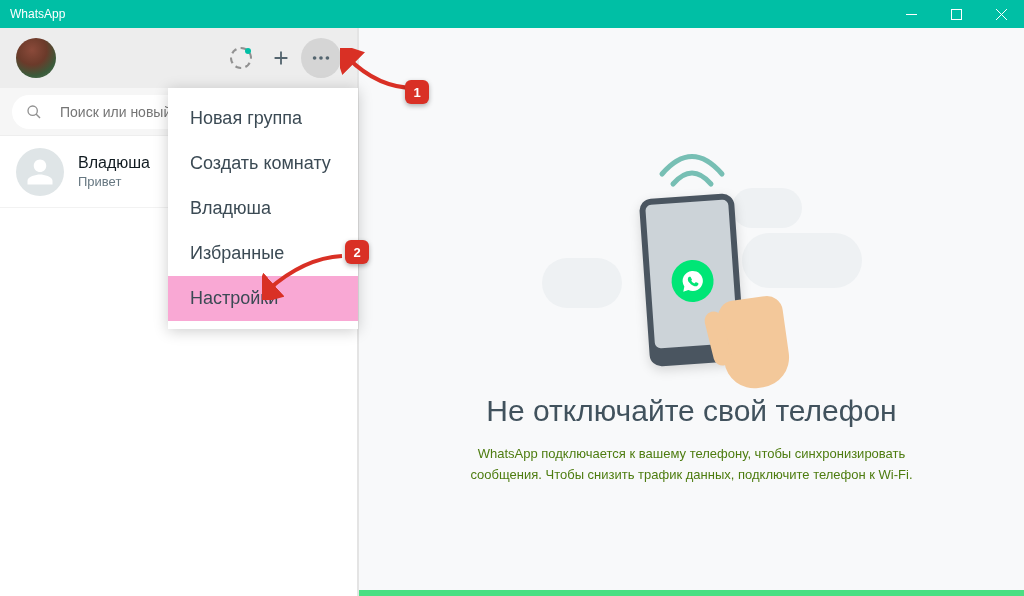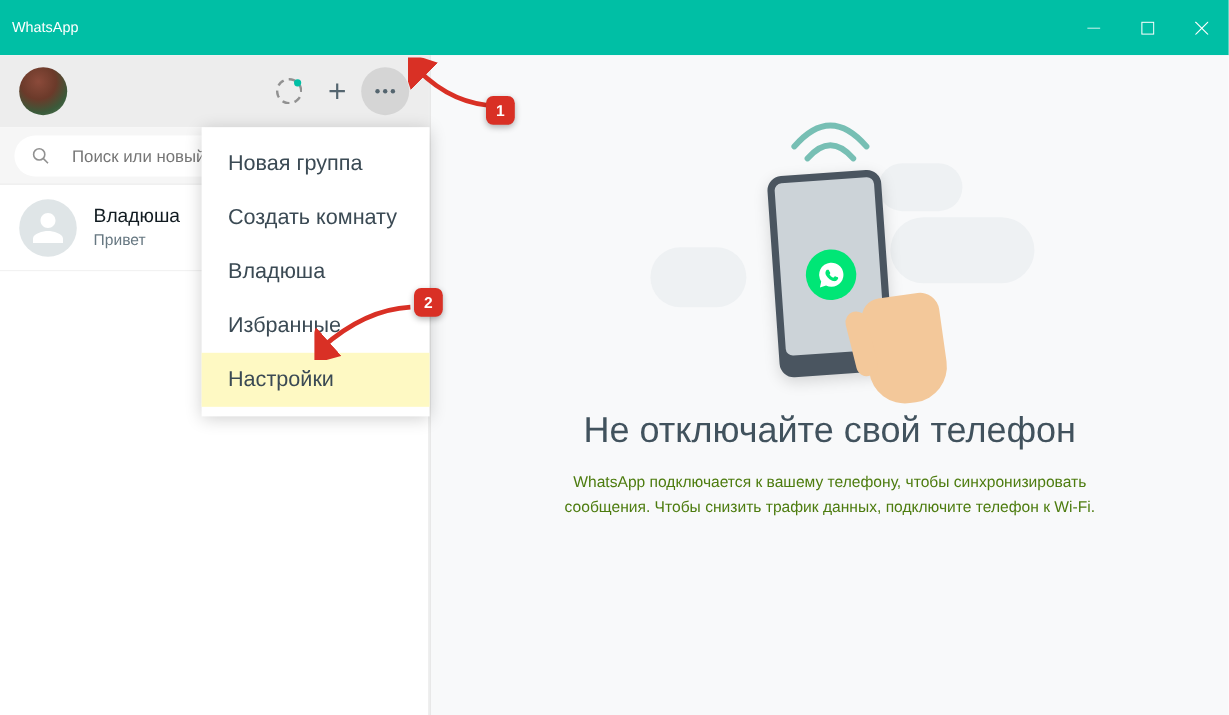--- a/index.html
+++ b/index.html
@@ -1,17 +1,17 @@
 <!DOCTYPE html>
 <html><head>
 <meta charset="utf-8">
 <style>
 *{box-sizing:border-box;margin:0;padding:0;font-family:"Segoe UI",Arial,sans-serif}
 body{width:1024px;height:596px;overflow:hidden;background:#fff}
-.titlebar{height:46px;background:#00bfa5;display:flex;align-items:center;color:#fff;font-size:12px;padding-left:10px;position:relative}
+.titlebar{height:28px;background:#00bfa5;display:flex;align-items:center;color:#fff;font-size:12px;padding-left:10px;position:relative}
 .titlebar .win-controls{position:absolute;right:0;top:0;height:100%;display:flex}
 .win-btn{width:45px;height:100%;display:flex;align-items:center;justify-content:center;color:#fff;cursor:pointer}
 .win-btn svg{stroke:#fff;stroke-width:1}
 .app{display:flex;height:568px}
 .sidebar{width:358px;border-right:1px solid #e4e4e4;display:flex;flex-direction:column;background:#fff;position:relative}
 .side-head{height:60px;background:#ededed;display:flex;align-items:center;padding:0 16px}
 .avatar{width:40px;height:40px;border-radius:50%;background:radial-gradient(circle at 40% 30%,#8b4a3a 0%,#6b3a2a 40%,#3a5a3a 70%,#5a7a5a 100%);flex-shrink:0}
 .side-head-spacer{flex:1}
 .icon-btn{width:40px;height:40px;display:flex;align-items:center;justify-content:center;cursor:pointer;border-radius:50%;color:#54656f}
 .icon-btn.active{background:#d5d5d5}
@@ -22,22 +22,22 @@
 .search-box{flex:1;height:34px;background:#fff;border-radius:18px;display:flex;align-items:center;padding:0 14px;color:#919191}
 .search-box input{border:none;outline:none;flex:1;margin-left:18px;font-size:14px;color:#54656f;background:transparent}
 .chat-item{display:flex;align-items:center;height:72px;padding:0 16px;border-bottom:1px solid #f2f2f2;cursor:pointer}
 .chat-avatar{width:48px;height:48px;border-radius:50%;background:#dfe5e7;display:flex;align-items:center;justify-content:center;margin-right:14px}
 .chat-avatar svg{fill:#fff}
 .chat-info{flex:1;min-width:0}
 .chat-name{font-size:16px;color:#111b21;margin-bottom:2px}
 .chat-preview{font-size:13px;color:#667781}
 .dropdown{position:absolute;top:60px;left:168px;width:190px;background:#fff;box-shadow:0 2px 14px rgba(0,0,0,.2);padding:8px 0;z-index:10}
 .dropdown-item{padding:12px 22px;font-size:18px;color:#3b4a54;cursor:pointer}
-.dropdown-item.hover{background:#fef9c3}
-.main{flex:1;background:#f8f9fa;display:flex;flex-direction:column;align-items:center;padding:40px;position:relative;border-left:1px solid #e4e4e4}
+.dropdown-item.hover{background:#f9a8d4}
+.main{flex:1;background:#f8f9fa;display:flex;flex-direction:column;align-items:center;justify-content:center;padding:40px;position:relative;border-left:1px solid #e4e4e4}
 .main::after{content:"";position:absolute;left:0;right:0;bottom:0;height:6px;background:#4adf83}
 .illus{width:280px;height:230px;position:relative;margin-bottom:26px}
 .cloud{position:absolute;background:#eef1f3;border-radius:50%}
 .cloud.c1{width:80px;height:50px;top:120px;left:-10px;border-radius:40px}
 .cloud.c2{width:120px;height:55px;top:95px;right:-30px;border-radius:40px}
 .cloud.c3{width:70px;height:40px;top:50px;right:30px;border-radius:40px}
 .wifi{position:absolute;top:6px;left:50%;transform:translateX(-50%)}
 .phone{position:absolute;width:95px;height:168px;background:#4a5560;border-radius:12px;left:50%;top:58px;transform:translateX(-50%) rotate(-4deg);box-shadow:0 4px 12px rgba(0,0,0,.15)}
 .phone::before{content:"";position:absolute;inset:6px 6px 18px 6px;background:#ccd3d8;border-radius:6px}
 .wa-badge{position:absolute;width:42px;height:42px;background:#00e676;border-radius:50%;left:50%;top:64px;transform:translateX(-50%);display:flex;align-items:center;justify-content:center}

